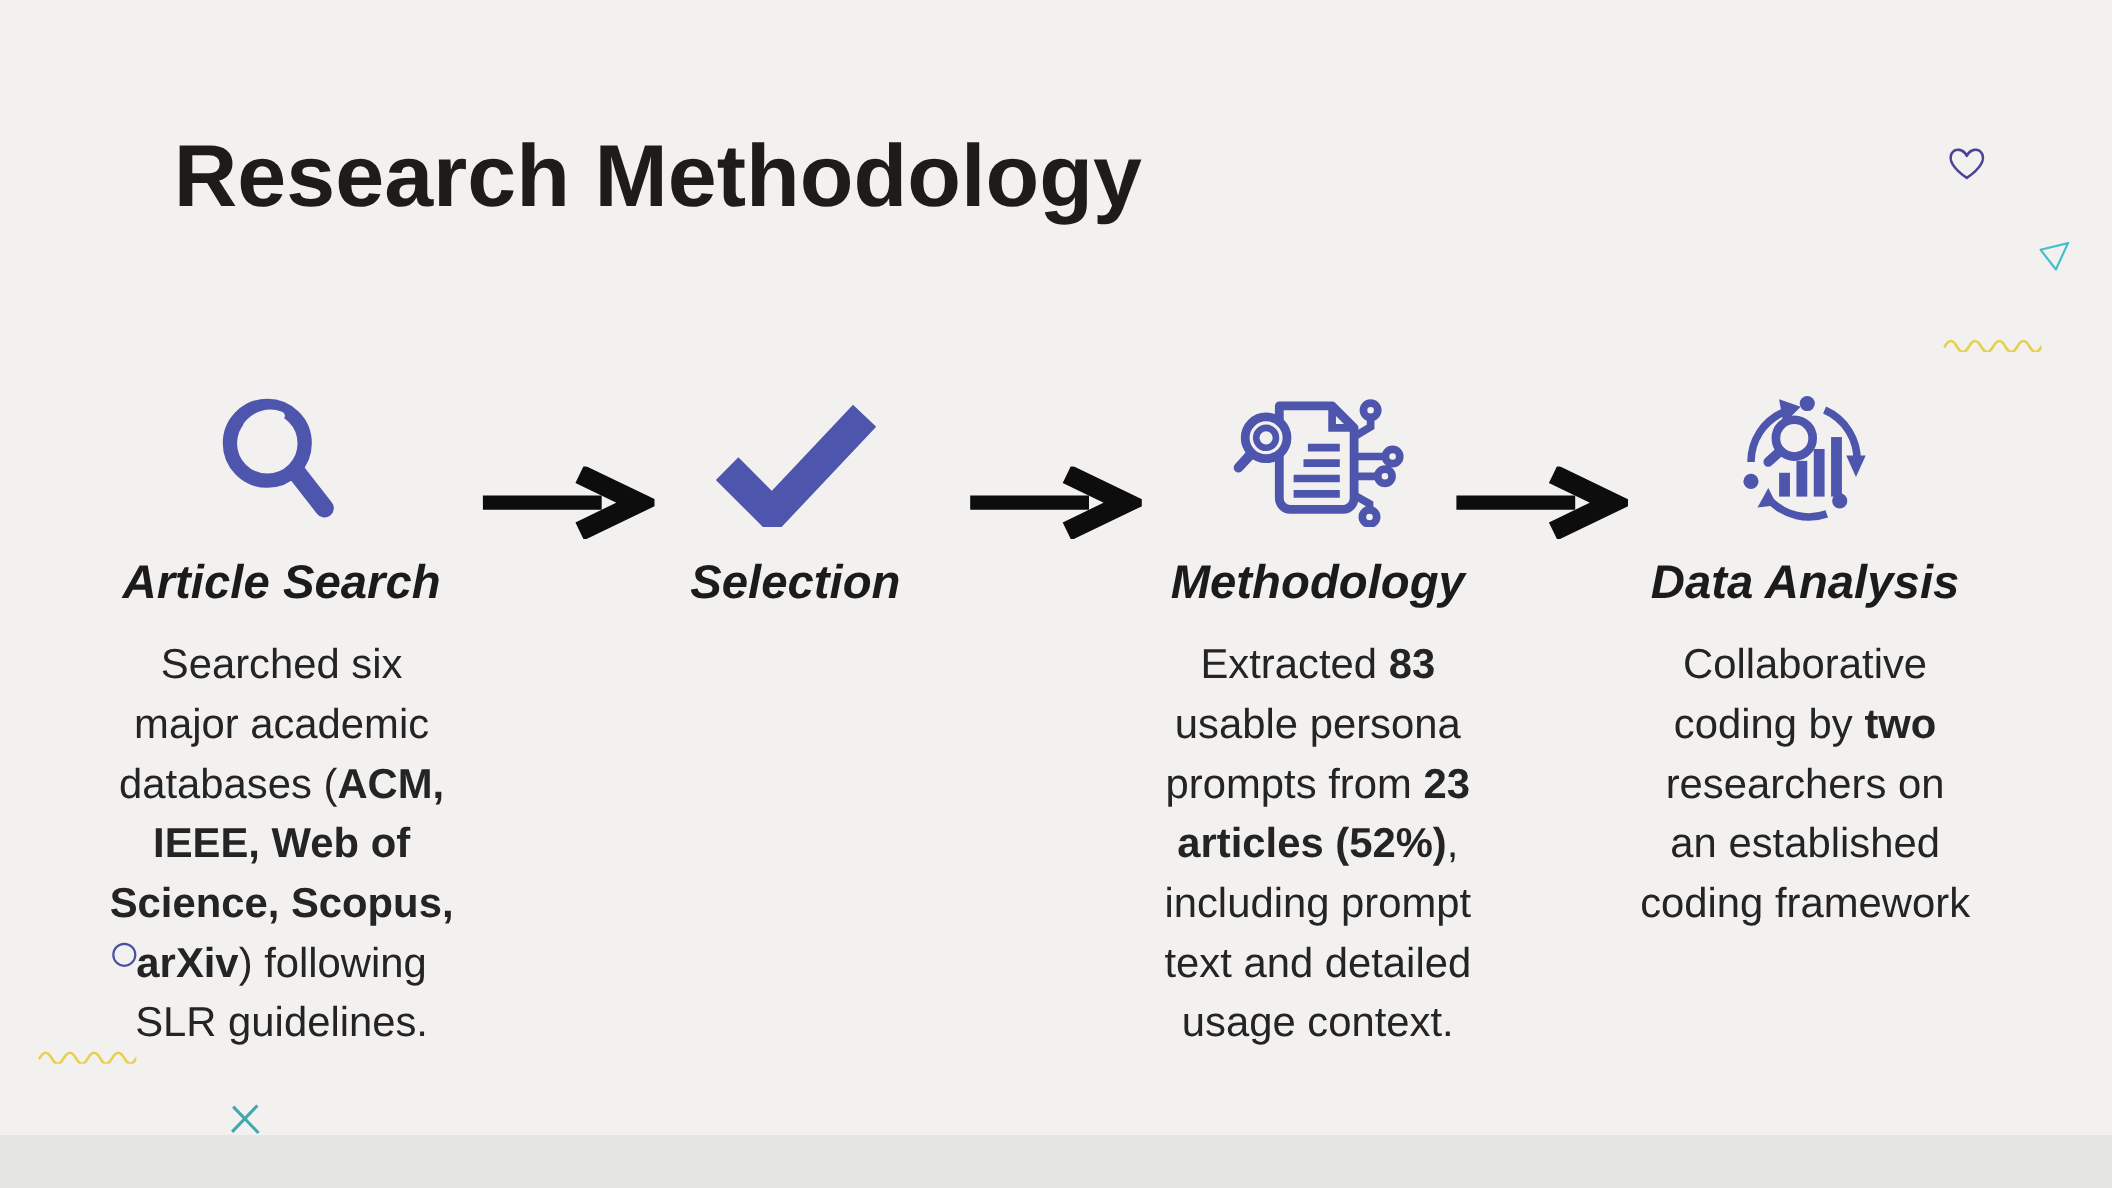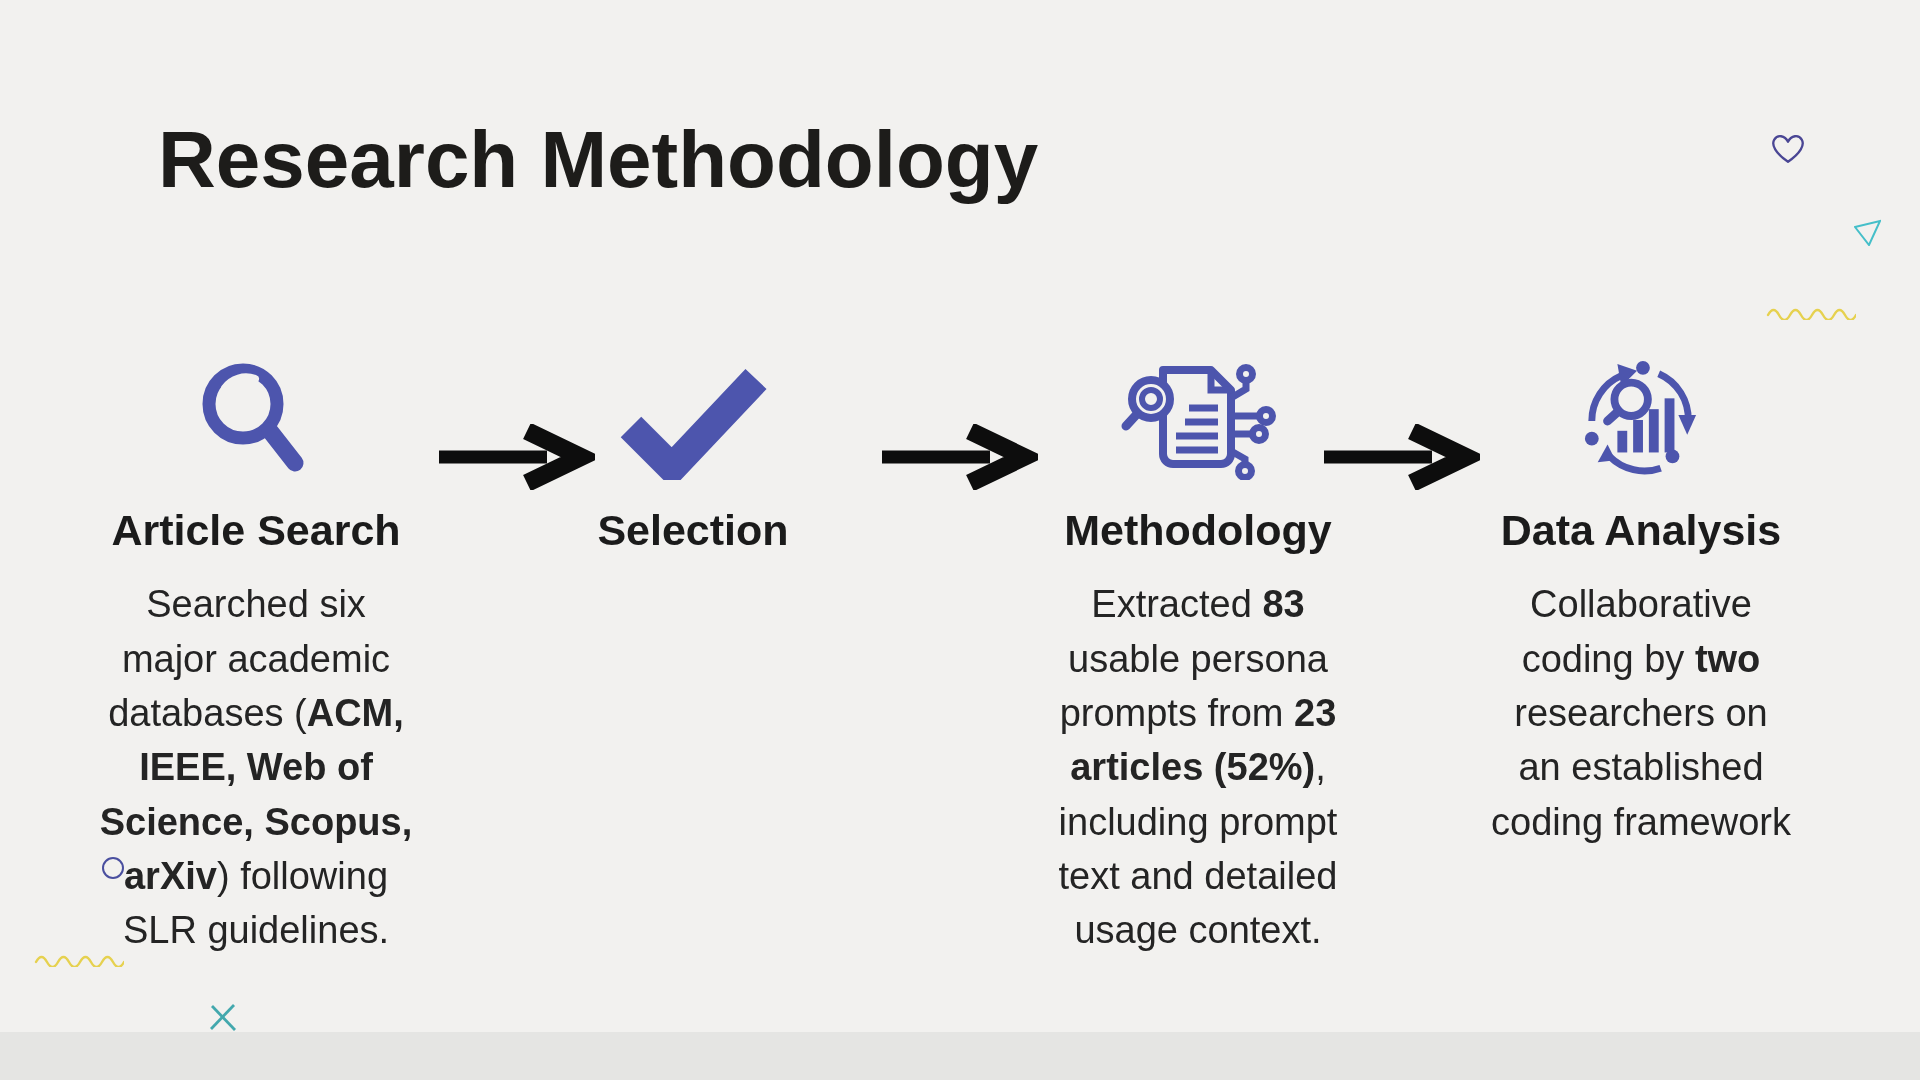--- a/index.html
+++ b/index.html
@@ -7,28 +7,28 @@
     position:relative;width:1920px;height:1032px;overflow:hidden;
     background:var(--background,#f2f1ef);
     font-family:"Liberation Sans",sans-serif;
   }
   .title{
     position:absolute;left:158px;top:120px;margin:0;
     font-size:80px;font-weight:bold;line-height:1;
     color:var(--title-text,#1d1c1a);letter-spacing:0;
   }
   .step{position:absolute;top:352px;width:320px;text-align:center;}
-  .s1{left:96px}.s2{left:533px}.s3{left:1038px}.s4{left:1481px}
+  .s1{left:96px}.s2{left:563px}.s3{left:1038px}.s4{left:1481px}
   .icon-box{
     height:132px;display:flex;align-items:flex-end;justify-content:center;
     color:var(--icon-indigo,#4d55ad);
   }
   .step h2{
     margin:22px 0 0;font-size:43px;font-weight:bold;
-    color:var(--heading-text,#1b1b1b);line-height:1.15;
+    color:var(--heading-text,#1b1b1b);line-height:1.15;font-style:italic;
   }
   .step p{
     margin:22px auto 0;font-size:38px;line-height:1.43;
     color:var(--body-text,#242424);
   }
   .s1 p{width:316px}.s2 p{width:306px}.s3 p{width:312px}.s4 p{width:300px}
   .flow-arrow{position:absolute;top:424px;width:160px;height:66px;color:var(--arrow-black,#0d0d0d);}
   .a1{left:435px}.a2{left:878px}.a3{left:1320px}
   .deco{position:absolute;}
   .deco-heart{left:1769px;top:131px;color:var(--deco-purple,#4a4694);}

